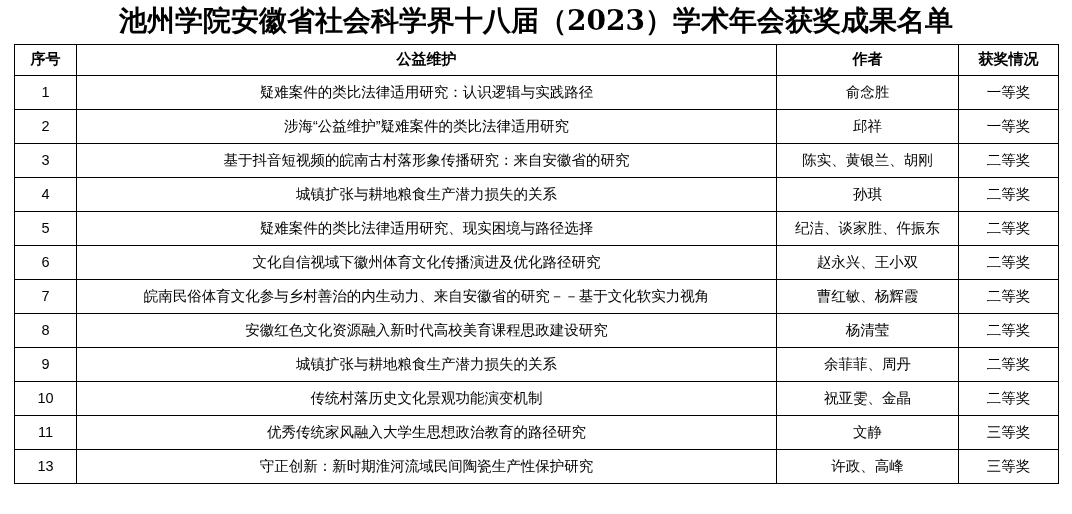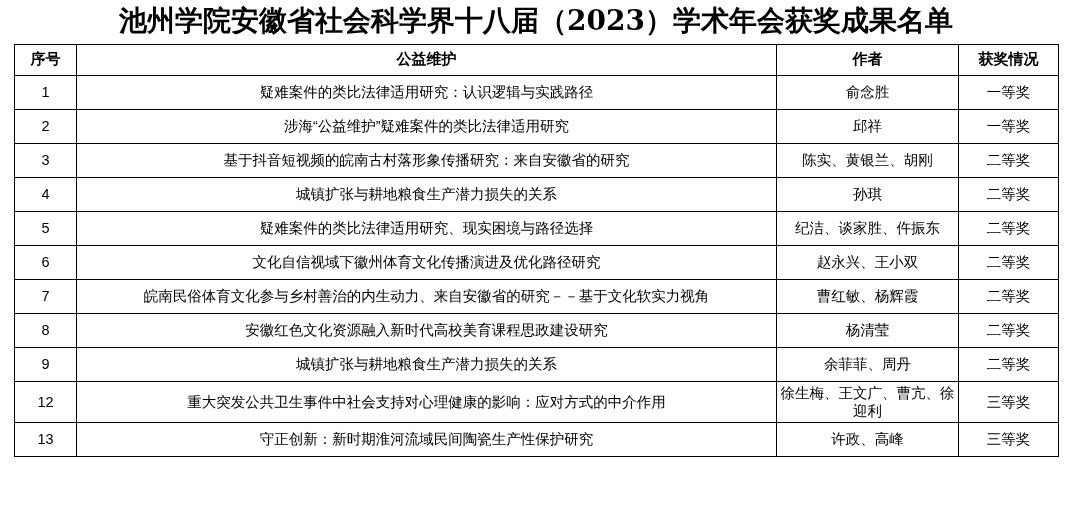--- a/index.html
+++ b/index.html
@@ -139,23 +139,29 @@
         <td>杨清莹</td>
         <td>二等奖</td>
       </tr>
       <tr>
         <td>9</td>
         <td>城镇扩张与耕地粮食生产潜力损失的关系</td>
         <td>余菲菲、周丹</td>
         <td>二等奖</td>
       </tr>
       <tr>
-        <td>12</td>
-        <td>重大突发公共卫生事件中社会支持对心理健康的影响：应对方式的中介作用</td>
-        <td class="cell-multiline">徐生梅、王文广、曹亢、徐迎利</td>
+        <td>10</td>
+        <td>传统村落历史文化景观功能演变机制</td>
+        <td>祝亚雯、金晶</td>
+        <td>二等奖</td>
+      </tr>
+      <tr>
+        <td>11</td>
+        <td>优秀传统家风融入大学生思想政治教育的路径研究</td>
+        <td>文静</td>
         <td>三等奖</td>
       </tr>
       <tr>
         <td>13</td>
         <td>守正创新：新时期淮河流域民间陶瓷生产性保护研究</td>
         <td>许政、高峰</td>
         <td>三等奖</td>
       </tr>
     </tbody>
   </table>

